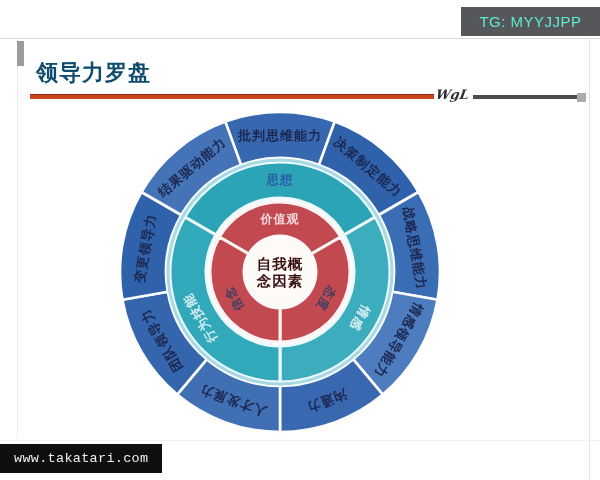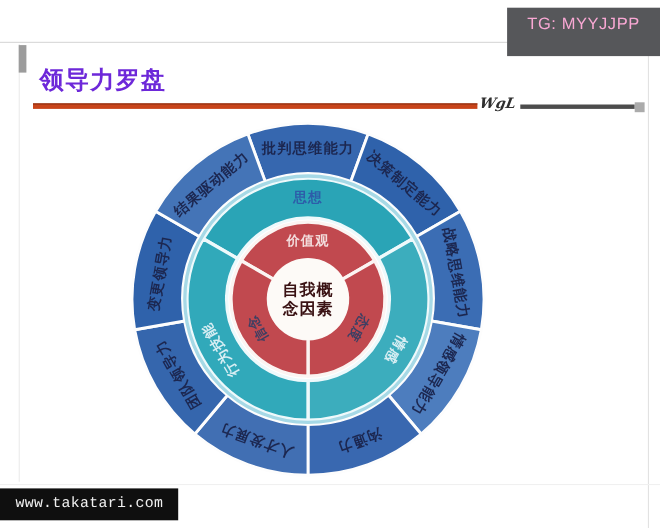--- a/index.html
+++ b/index.html
@@ -7,30 +7,30 @@
     position:relative;width:600px;height:480px;background:#ffffff;overflow:hidden;
     font-family:"Liberation Sans","DejaVu Sans",sans-serif;
   }
   .top-line{position:absolute;left:0;top:38px;width:600px;height:1px;background:#d8d8d8;}
   .right-line{position:absolute;left:589px;top:38px;width:1px;height:442px;background:#e2e2e2;}
   .left-line{position:absolute;left:17px;top:40px;width:1px;height:398px;background:#ececec;}
   .left-tab{position:absolute;left:17px;top:41px;width:7px;height:25px;background:#9c9c9c;}
   .bottom-line{position:absolute;left:0;top:440px;width:600px;height:1px;background:#f0f0f0;}
 
   .tg-badge{
-    position:absolute;right:0;top:7px;height:44px;min-width:139px;box-sizing:border-box;
-    background:#56575a;color:#f9a8d4;font-size:15px;line-height:29px;text-align:center;
+    position:absolute;right:0;top:7px;height:29px;min-width:139px;box-sizing:border-box;
+    background:#56575a;color:#5eead4;font-size:15px;line-height:29px;text-align:center;
     padding:0 12px;letter-spacing:0.5px;
   }
   .site-badge{
     position:absolute;left:0;top:444px;height:29px;background:#0f0f0f;color:#f0f0f0;
     font-size:13.5px;line-height:29px;padding:0 14px;letter-spacing:0.3px;font-family:Liberation Mono, monospace;
   }
   .slide-title{
-    position:absolute;left:36px;top:58px;font-size:22px;font-weight:bold;color:#6d28d9;
+    position:absolute;left:36px;top:58px;font-size:22px;font-weight:bold;color:#0c4a6e;
     letter-spacing:1px;
   }
   .rule-red{
     position:absolute;left:30px;top:94px;width:404px;height:4px;background:#c8441a;
     border-top:1px solid #8a2d10;
   }
   .scribble{
     position:absolute;left:436px;top:87px;font-family:"DejaVu Serif","Liberation Serif",serif;
     font-style:italic;font-weight:bold;font-size:13px;color:#2f2f2f;transform:skewX(-10deg);
   }

